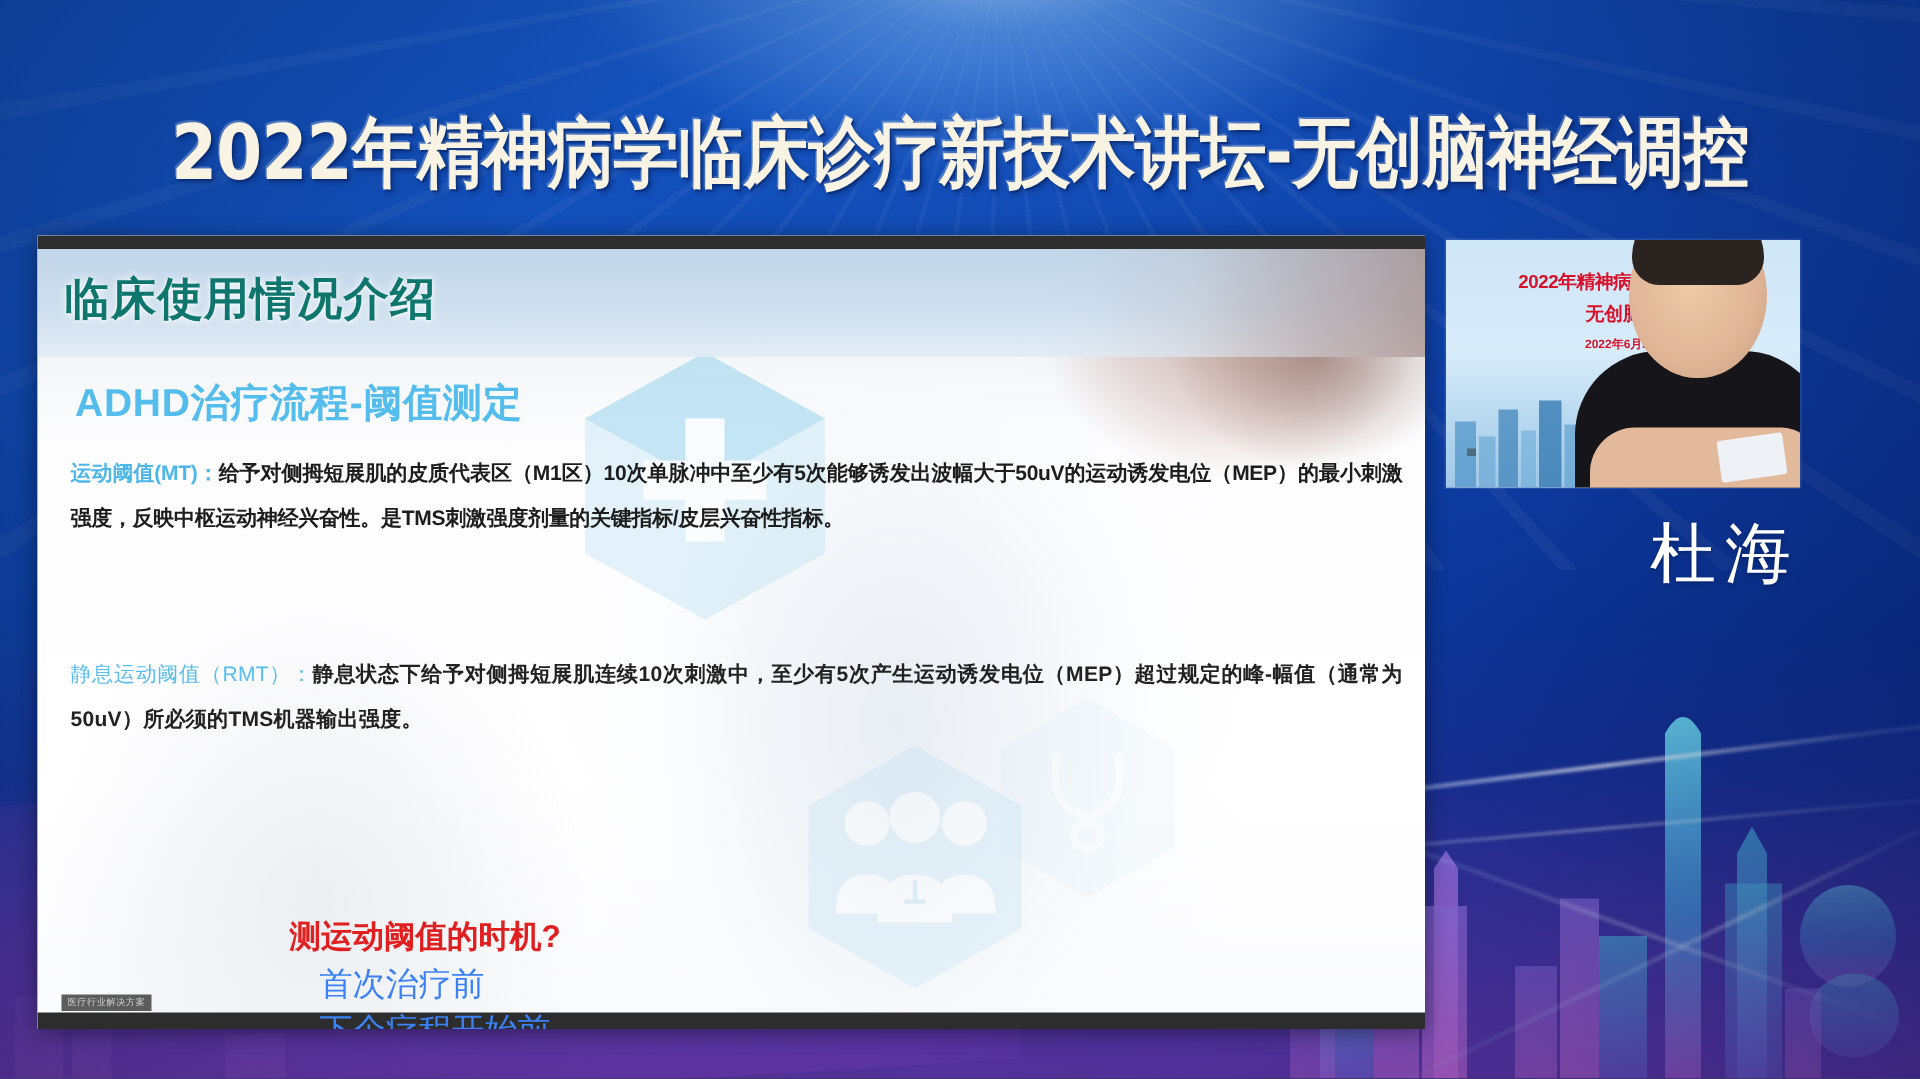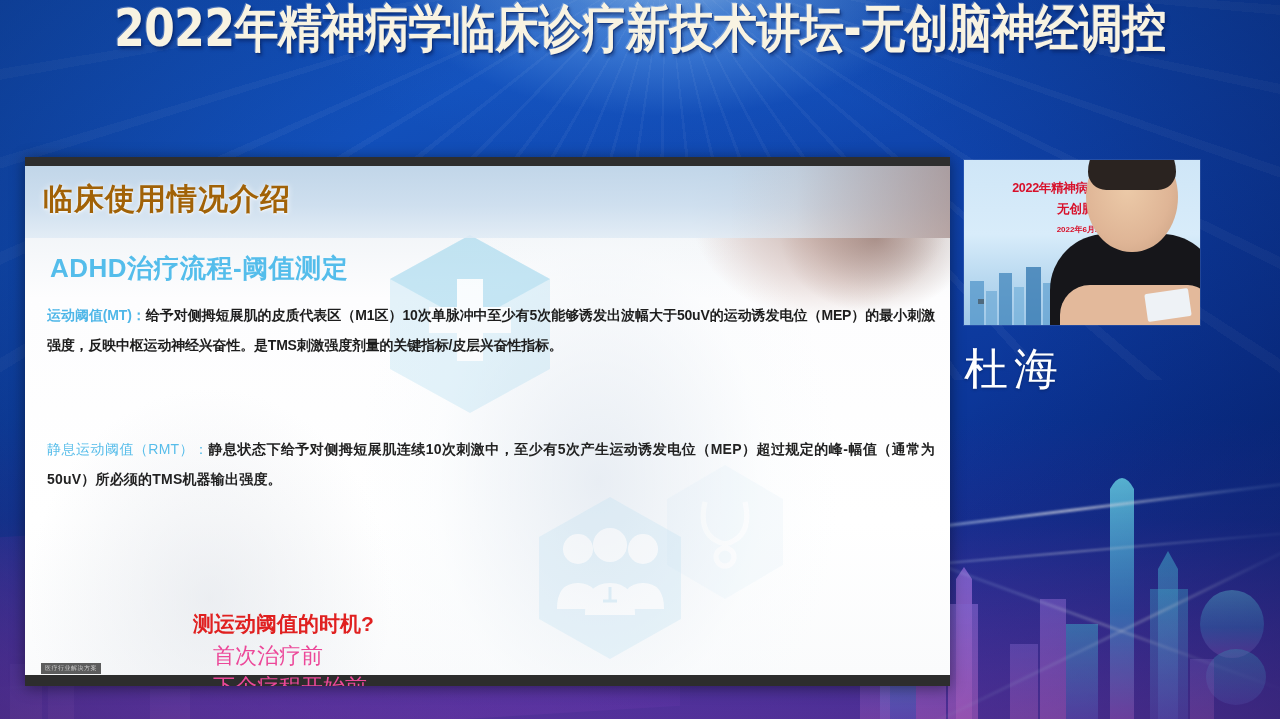--- a/index.html
+++ b/index.html
@@ -93,21 +93,21 @@
     pointer-events: none;
     opacity: .5;
   }
 
   
   .header {
     position: absolute;
     left: 0; top: 0;
     width: 1280px; height: 132px;
     display: flex;
-    align-items: flex-start;
+    align-items: flex-end;
     justify-content: center;
     z-index: 5;
   }
   .header-title {
     font-family: "DejaVu Sans", "Liberation Sans", sans-serif;
     font-weight: 700;
     font-size: 44px;
     letter-spacing: -0.5px;
     color: #f8f3e2;
     white-space: nowrap;
@@ -160,21 +160,21 @@
     position: absolute;
     right: 0; top: 9px;
     width: 220px; height: 72px;
     background: linear-gradient(to left, rgba(150,110,100,0.55), rgba(190,160,150,0.12) 70%, rgba(255,255,255,0));
   }
   .slide-title {
     position: absolute;
     left: 18px; top: 22px;
     font-size: 30px;
     font-weight: 700;
-    color: #a16207;
+    color: #0f766e;
     letter-spacing: 1px;
     text-shadow: 0 0 6px rgba(255,255,255,0.9), 0 1px 2px rgba(255,255,255,0.8);
     white-space: nowrap;
     z-index: 3;
   }
 
   
   .hex {
     position: absolute;
     pointer-events: none;
@@ -222,21 +222,21 @@
     font-size: 21px;
     font-weight: 700;
     color: #e02020;
     white-space: nowrap;
   }
   .list {
     position: absolute;
     left: 188px; top: 402px;
     font-size: 22px;
     line-height: 31px;
-    color: #ec4899;
+    color: #3b82f6;
     font-weight: 400;
   }
   .list div { white-space: nowrap; }
 
   .watermark {
     position: absolute;
     left: 16px; bottom: 12px;
     font-size: 6px;
     color: #cfcfcf;
     background: rgba(40,40,40,0.75);
@@ -333,21 +333,21 @@
     left: 96px; bottom: -4px;
     width: 150px; height: 44px;
     border-radius: 30px 22px 0 0;
     background: #e3b99b;
   }
 
   .speaker-name {
     position: absolute;
     left: 964px; top: 340px;
     width: 236px;
-    text-align: left;
+    text-align: right;
     font-family: "DejaVu Serif", "Liberation Serif", serif;
     font-size: 44px;
     font-weight: 400;
     color: #ffffff;
     letter-spacing: 6px;
     z-index: 7;
     text-shadow: 0 1px 3px rgba(0,0,0,0.25);
   }
 </style>
 </head>

